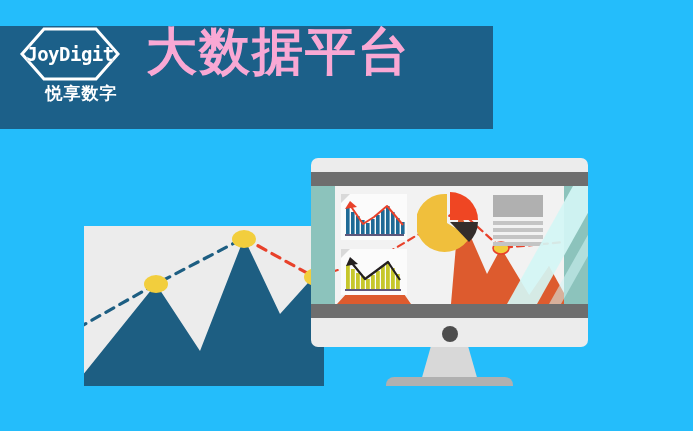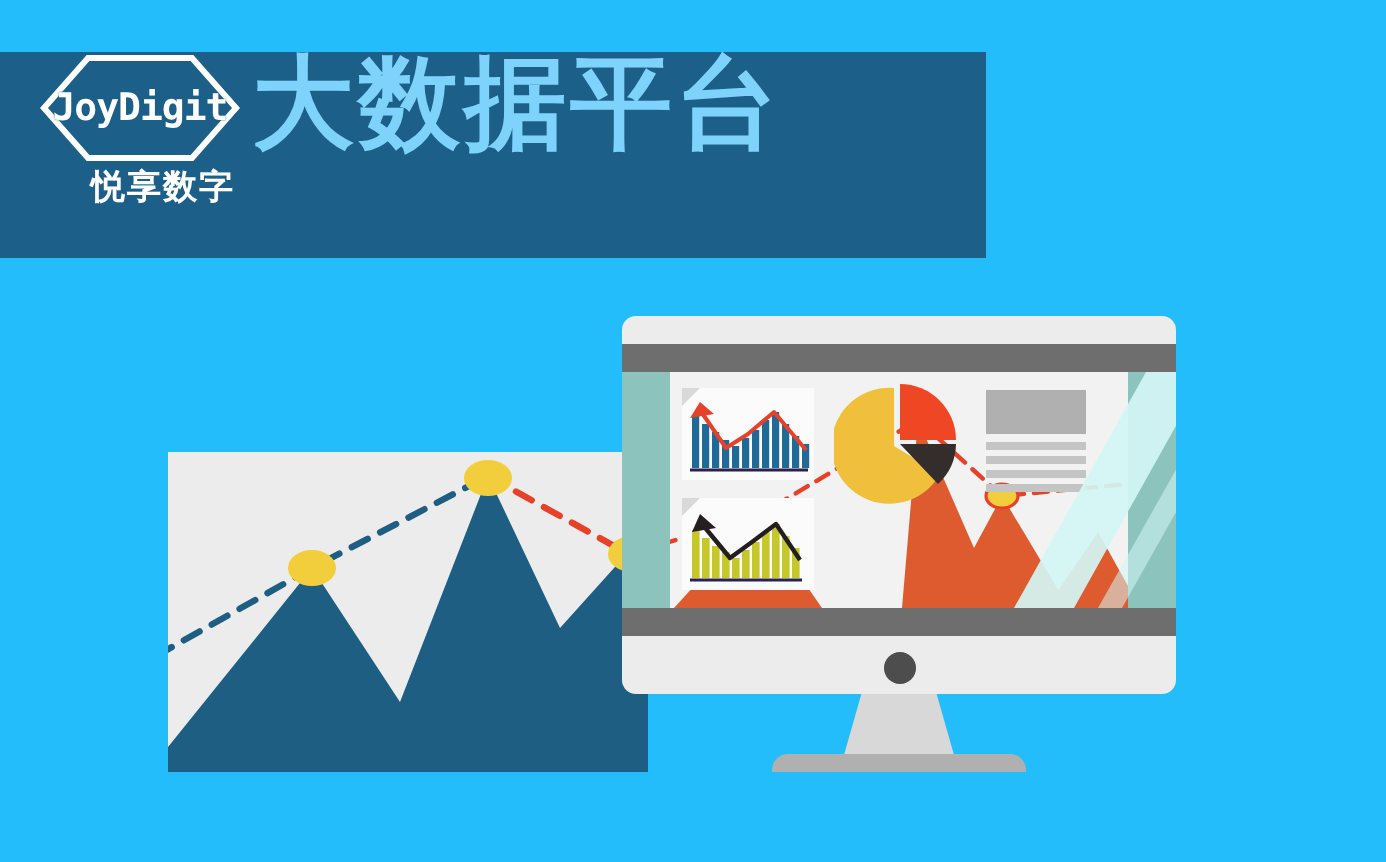--- a/index.html
+++ b/index.html
@@ -24,22 +24,22 @@
   #logo-en{
     position:relative;z-index:2;color:#ffffff;font-weight:bold;font-size:19px;
     letter-spacing:-0.5px;font-family:"DejaVu Sans Mono","Liberation Mono",monospace;
     line-height:1;white-space:nowrap;text-shadow:0 0 1px #1c6089;
   }
   #logo-cn{
     color:#ffffff;font-weight:bold;font-size:17px;letter-spacing:1px;
     margin-top:3px;white-space:nowrap;line-height:1;margin-left:23px;
   }
   #banner-title{
-    color:#7dd3fc;font-weight:bold;font-size:51px;letter-spacing:2px;
-    line-height:1;white-space:nowrap;
+    color:#f9a8d4;font-weight:bold;font-size:51px;letter-spacing:2px;
+    margin-left:20px;line-height:1;white-space:nowrap;
   }
 
   
   #left-panel{
     position:absolute;left:84px;top:226px;width:240px;height:160px;
     background:#ececec;overflow:hidden;
   }
   #left-panel svg{display:block;}
 
   

